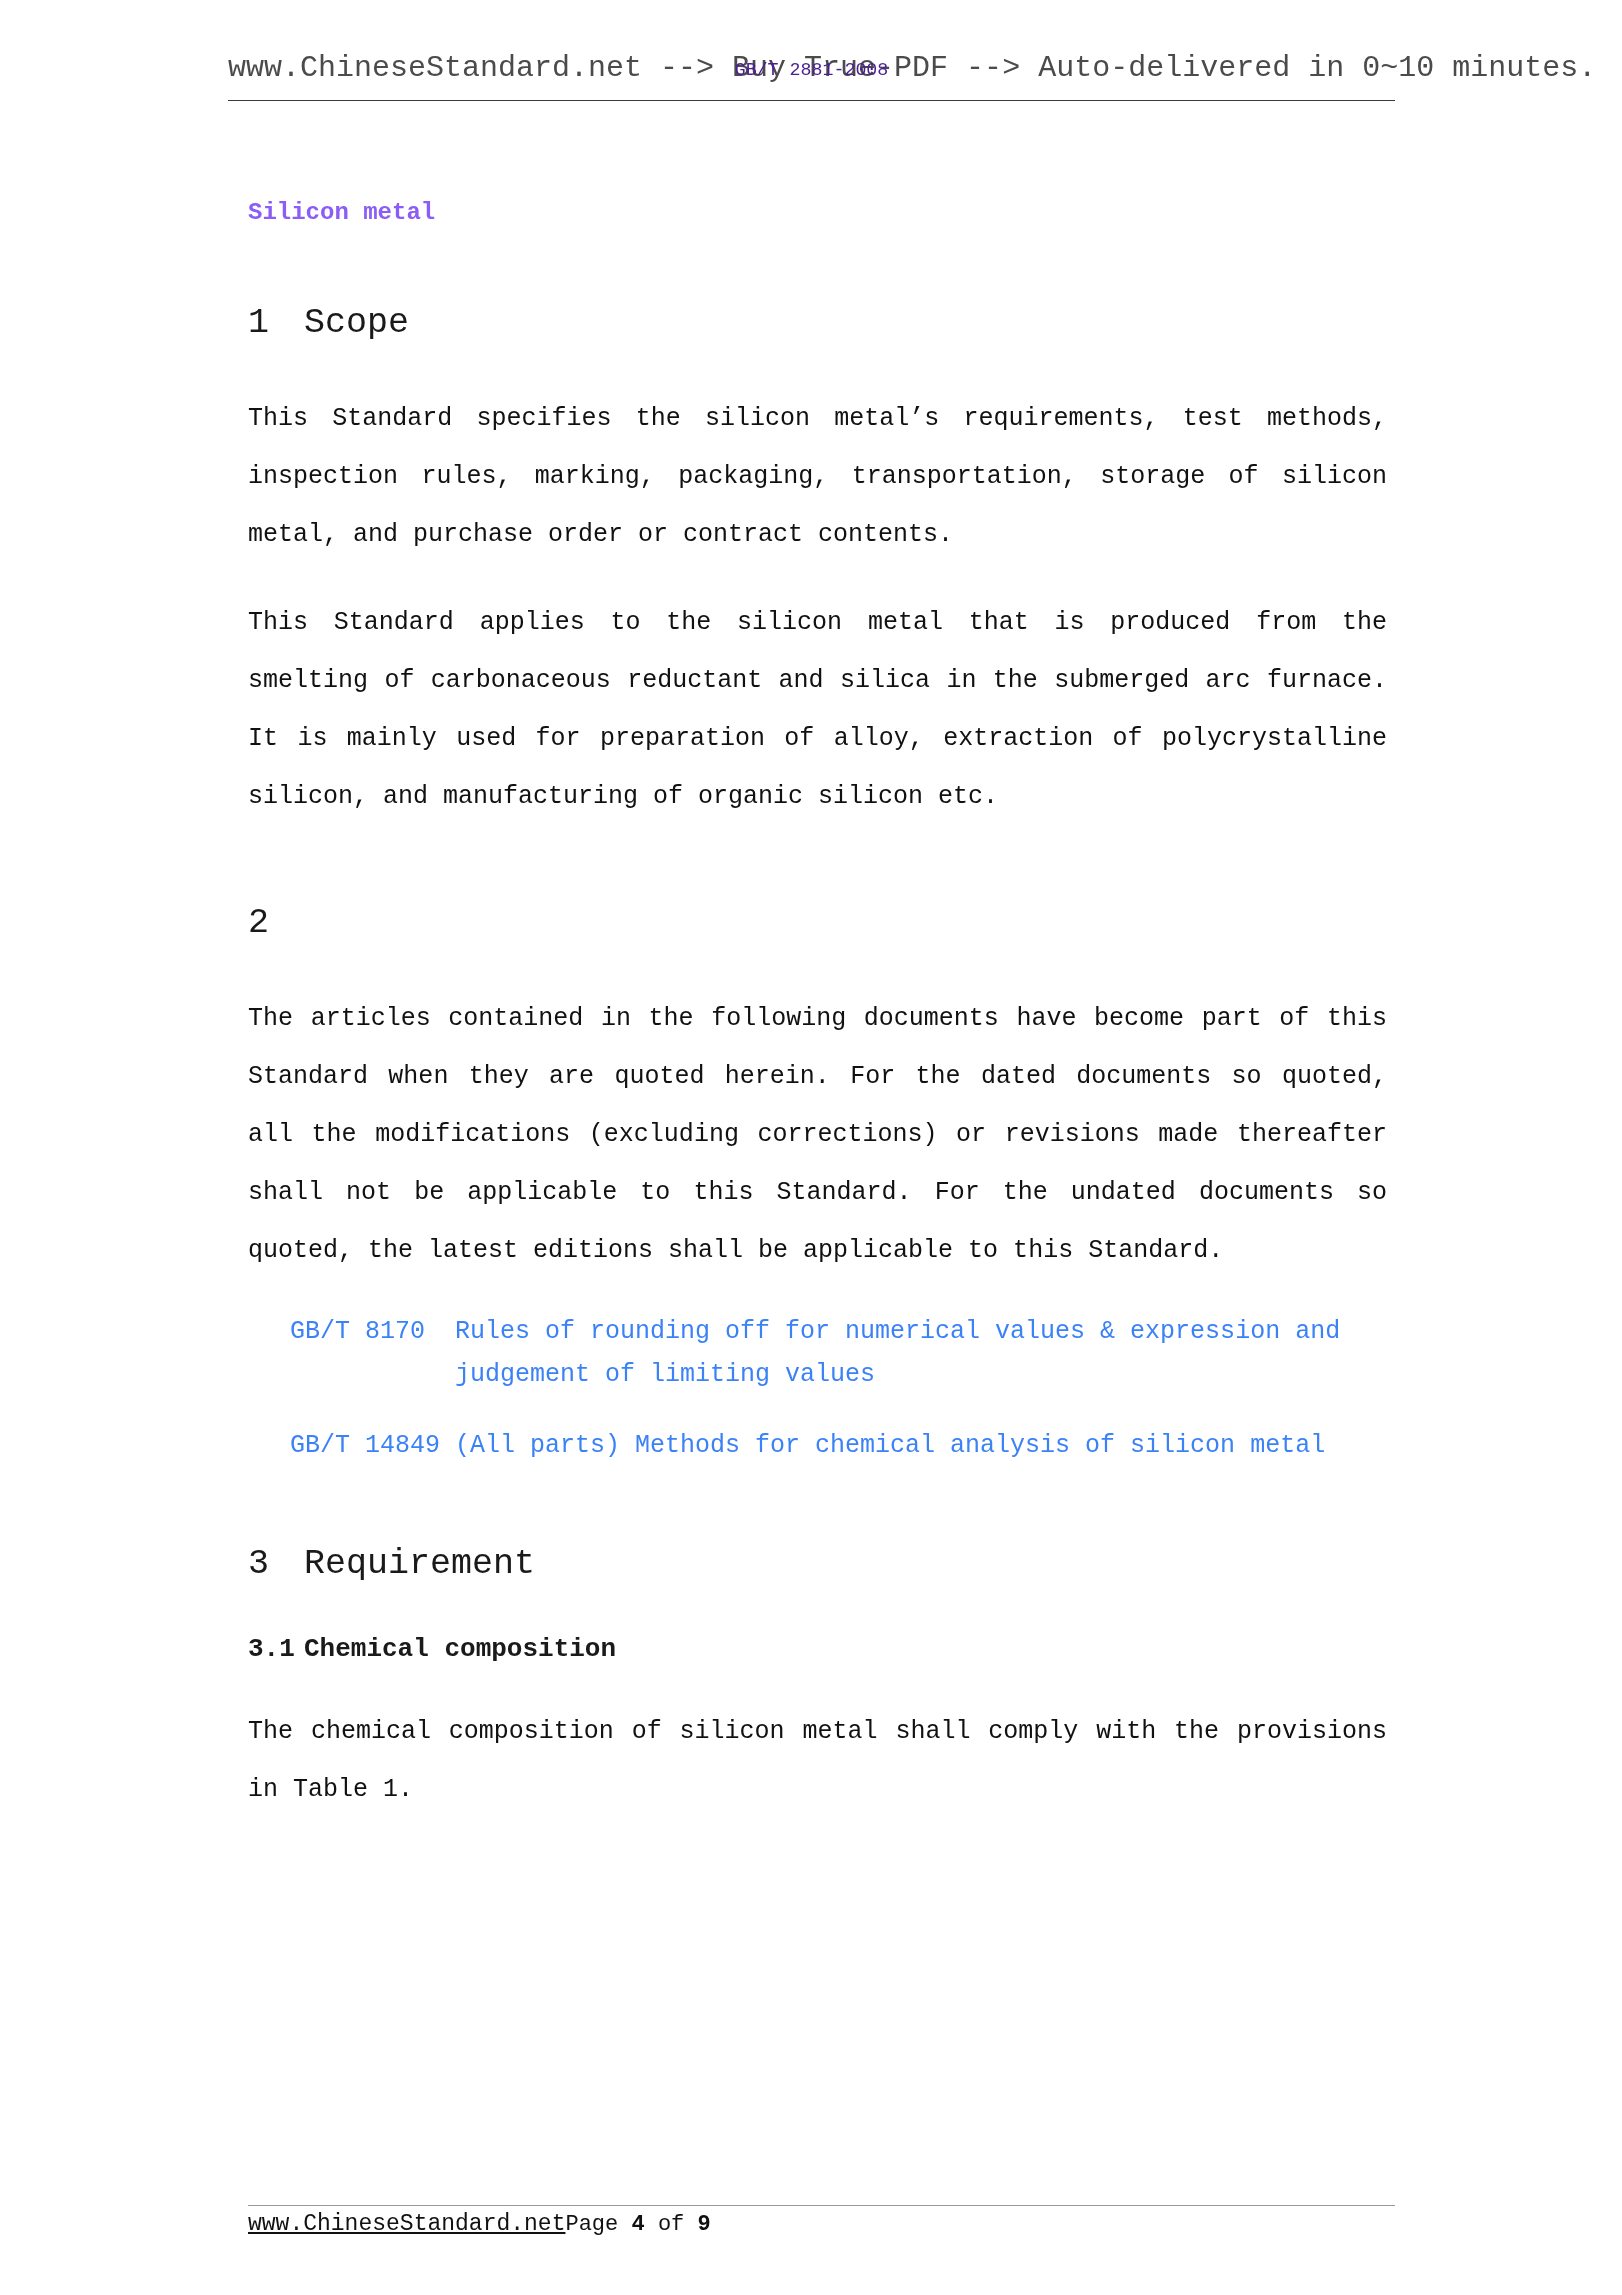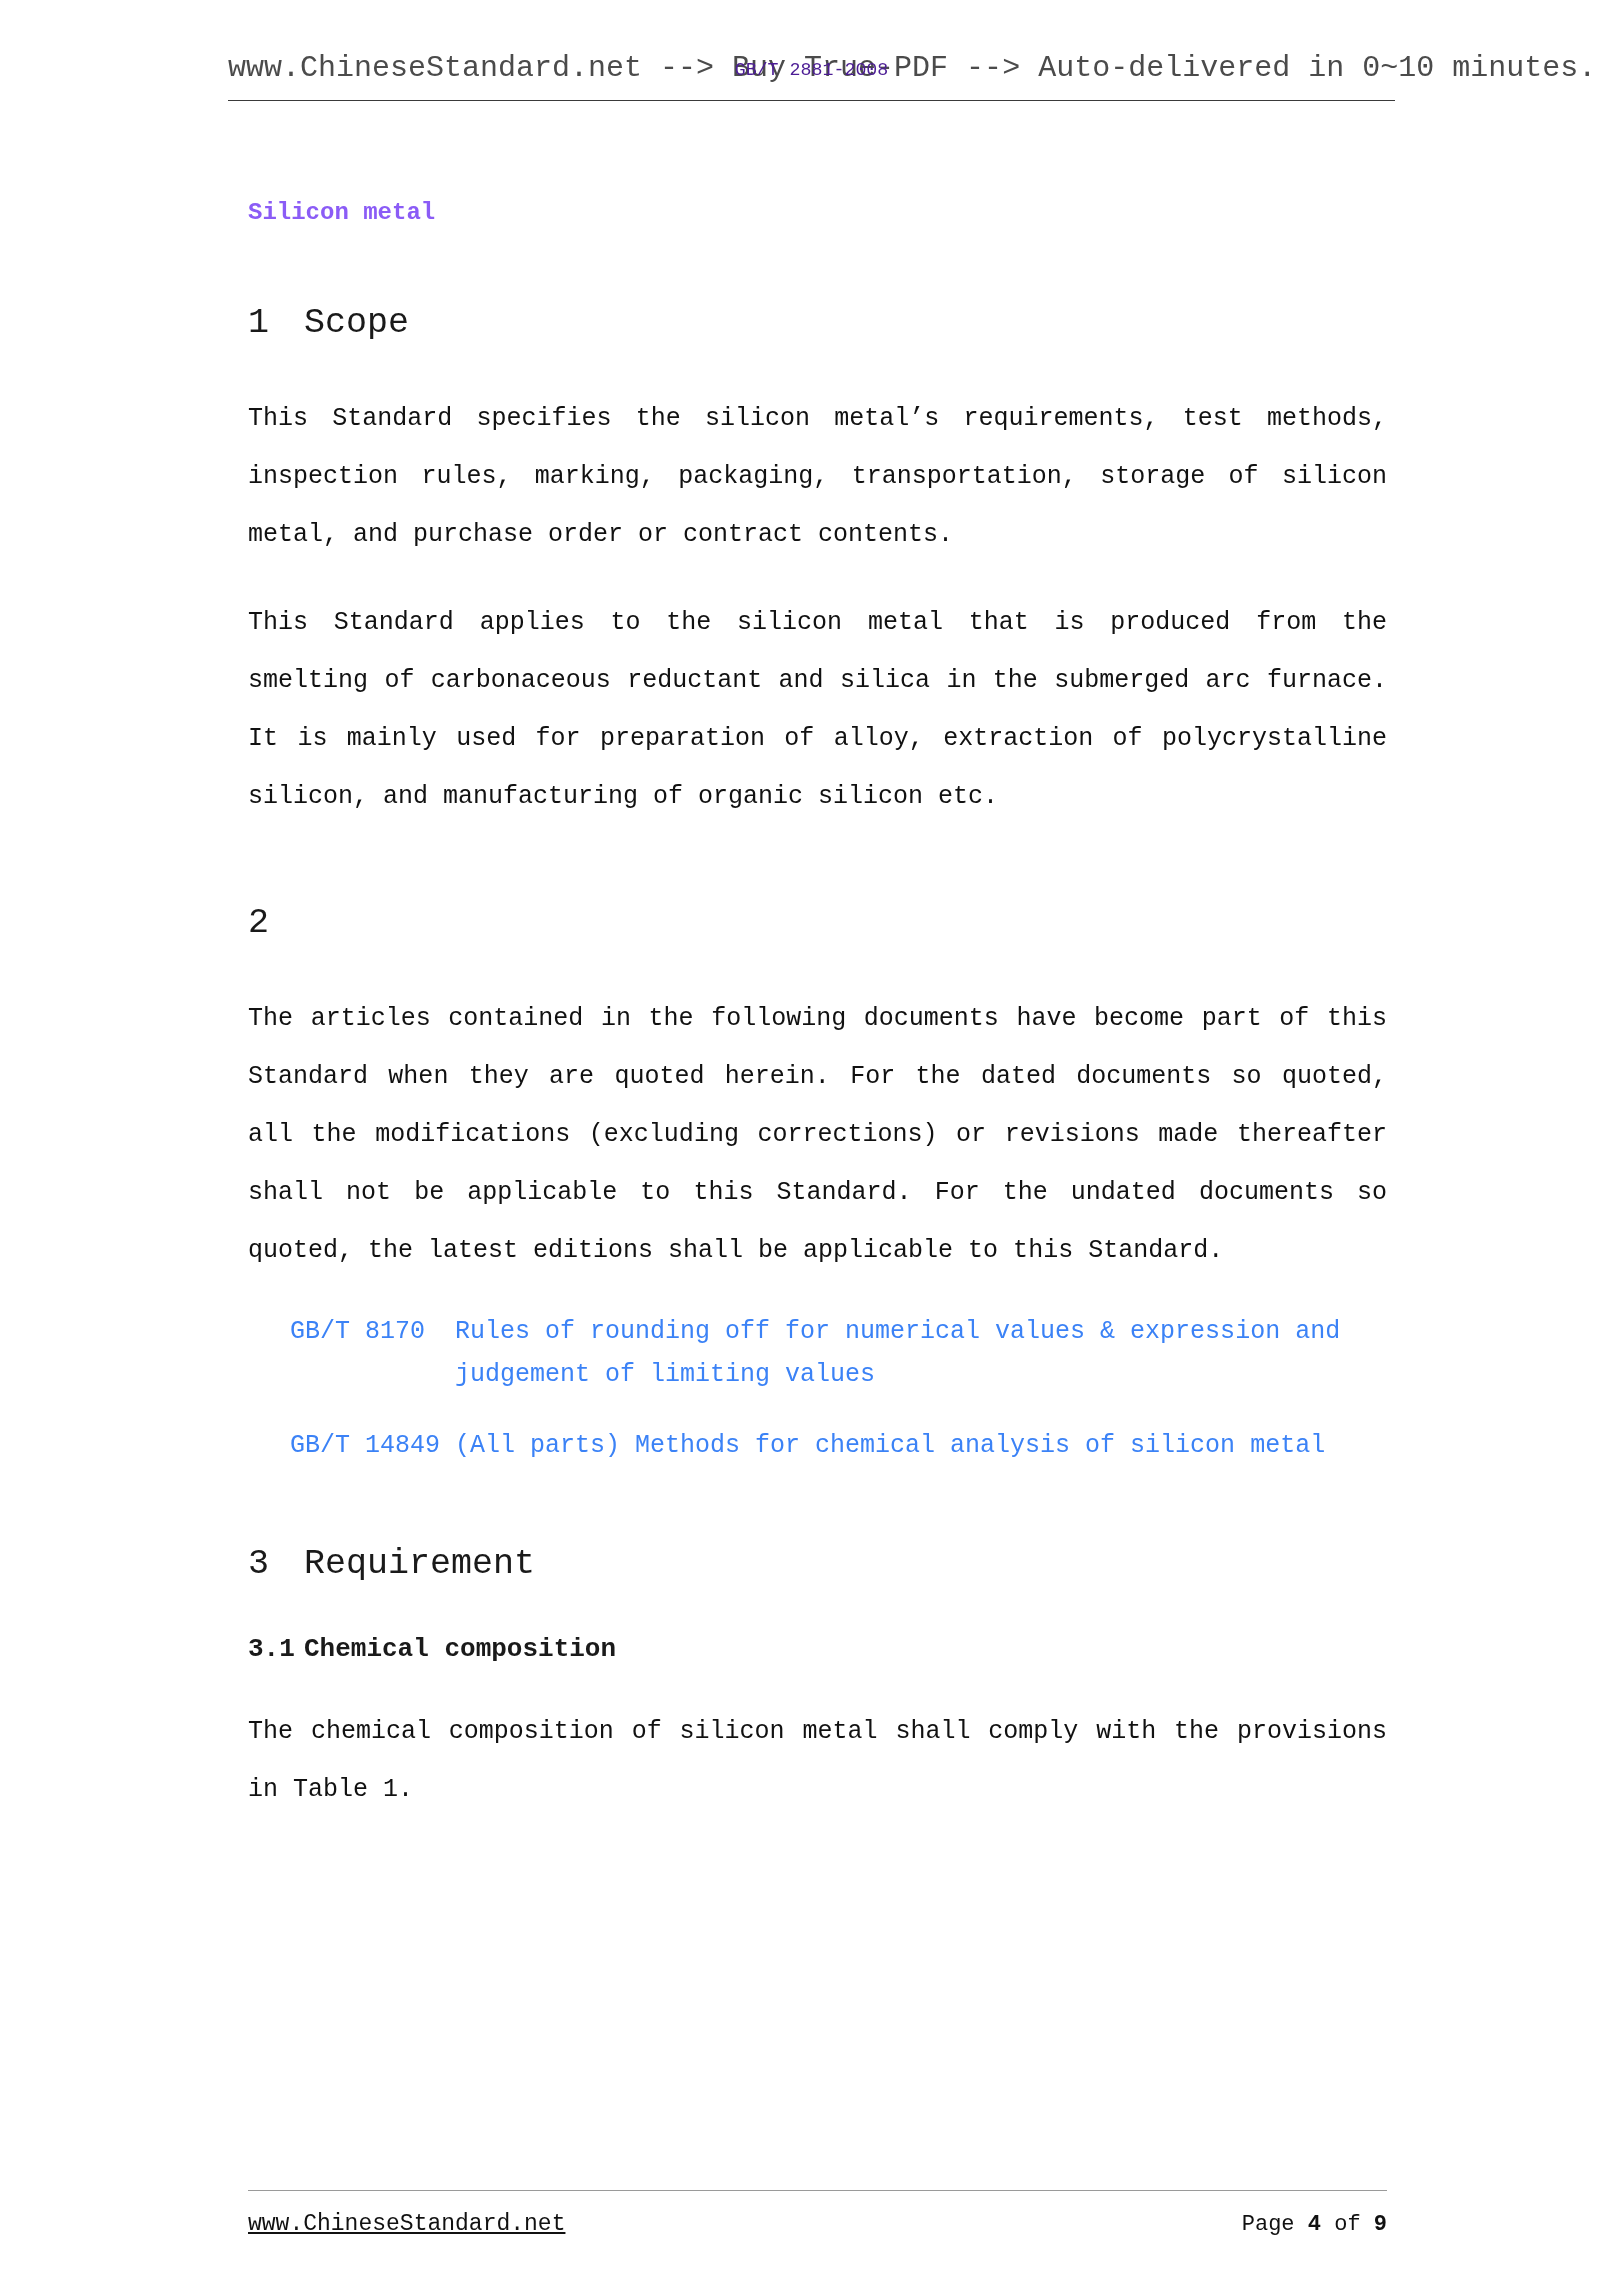--- a/index.html
+++ b/index.html
@@ -84,26 +84,26 @@
     line-height: 43px;
     color: #3b82f6;
   }
   .ref .ref-label { min-width: 165px; flex: 0 0 auto; }
   .ref .ref-text { flex: 1 1 auto; }
 
   
   .page-footer {
     position: absolute;
     left: 248px;
-    right: 236px;
+    right: 228px;
     bottom: 58px;
     border-top: 0.8px solid #9a9a9a;
-    padding-top: 20px;
+    padding-top: 5px;
     display: flex;
-    justify-content: space-between;
+    justify-content: flex-start;
     align-items: baseline;
   }
   .footer-site {
     font-size: 23px;
     color: #111111;
     text-decoration: underline;
     cursor: pointer;
   }
   .footer-pageinfo { font-size: 22px; color: #111111; }
   .footer-pageinfo .strong { font-weight: 700; }

